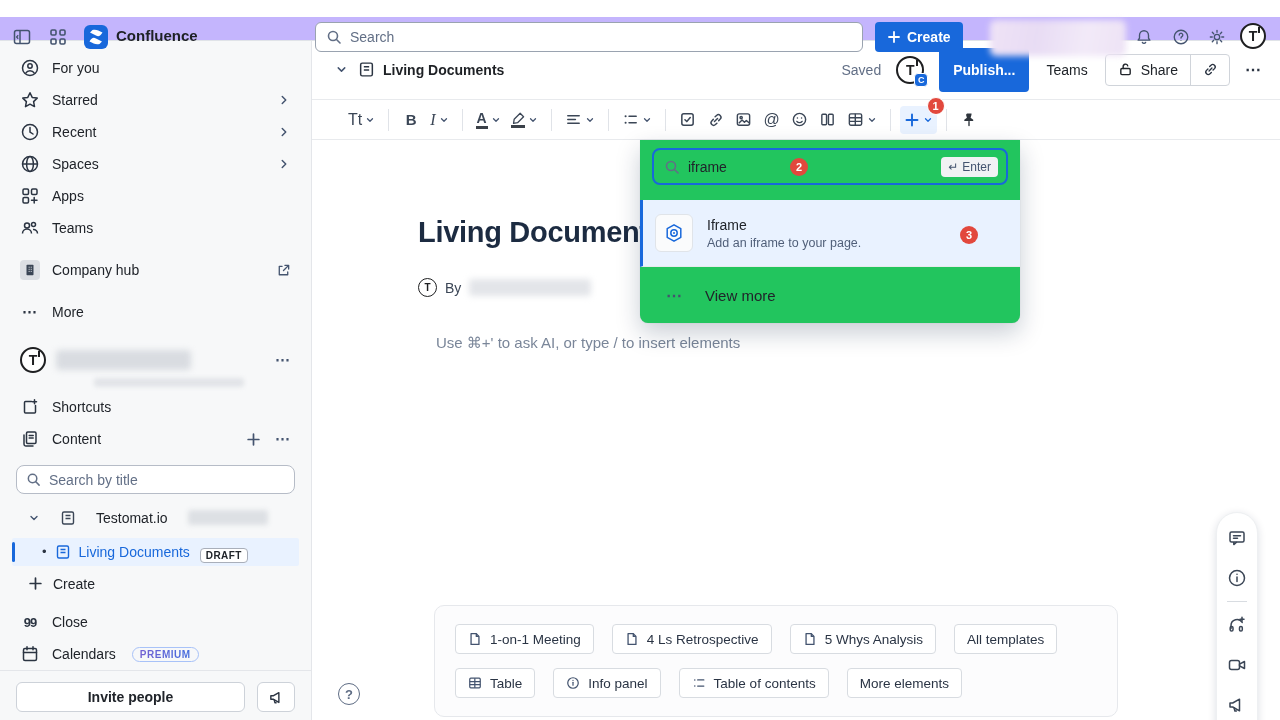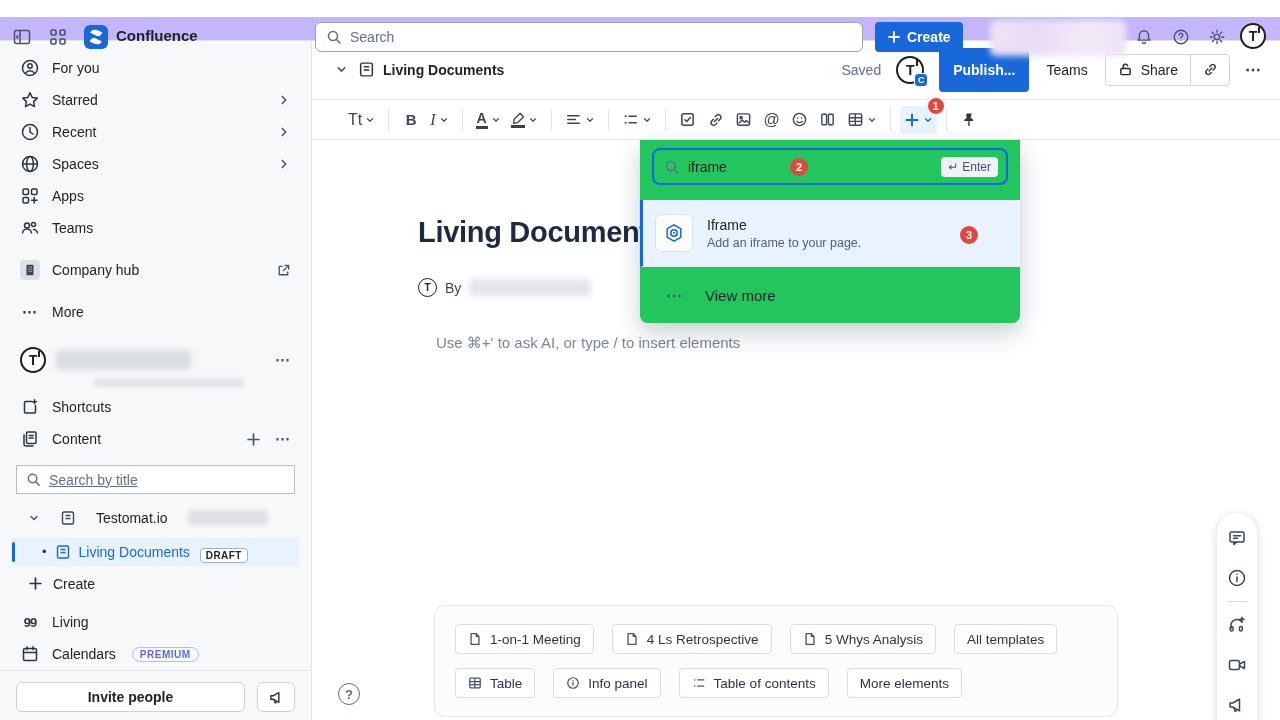--- a/index.html
+++ b/index.html
@@ -27,21 +27,21 @@
   .nav-item { display:flex; align-items:center; height:32px; padding:0 8px; border-radius:6px; gap:12px; font-size:14px; color:#20242A; cursor:pointer; }
   .nav-item .nicon { width:20px; display:flex; justify-content:center; color:#2B3442; }
   .nav-item .chev { margin-left:auto; color:#44546F; }
   .nav-item .ext { margin-left:auto; color:#44546F; }
   .spacer8 { height:10px; }
   .chip { width:20px; height:20px; background:#DCDFE4; border-radius:4px; display:flex; align-items:center; justify-content:center; }
   .dots { font-size:15px; font-weight:700; color:#44546F; letter-spacing:1px; }
   .space-head { display:flex; align-items:center; gap:10px; padding:0 8px; height:34px; margin:16px 12px 0 12px; }
   .blur-name { width:135px; height:20px; border-radius:4px; background:#D9DCE1; filter:blur(3px); }
   .blur-line { width:150px; height:10px; border-radius:3px; background:#E2E4E8; filter:blur(2px); margin:2px 0 4px 94px; }
-  .side-search { margin:10px 16px 4px 16px; height:30px; background:#fff; border:1px solid #B6BCC7; border-radius:0; display:flex; align-items:center; gap:8px; padding:0 9px; color:#626F86;text-decoration:underline; }
+  .side-search { margin:10px 16px 4px 16px; height:30px; background:#fff; border:1px solid #B6BCC7; border-radius:8px; display:flex; align-items:center; gap:8px; padding:0 9px; color:#626F86; }
   .side-search input { border:none; outline:none; flex:1; font-size:14px; font-family:inherit; background:transparent; color:#20242A; }
   .side-search input::placeholder { color:#626F86; }
   .tree { padding:6px 12px 0 12px; }
   .tree-row { display:flex; align-items:center; height:28px; font-size:14px; gap:8px; cursor:pointer; }
   .tree-space { padding-left:16px; color:#20242A;gap:20px; }
   .tree-page { position:relative; background:#E9F2FF; color:#1868DB; padding-left:30px; border-radius:2px; }
   .tree-page .bar { position:absolute; left:0; top:4px; bottom:4px; width:3px; background:#1868DB; border-radius:2px; }
   .tree-page .bullet { color:#2B3442; font-size:13px; }
   .draft-badge { margin-left:2px; border:1px solid #A9AFBA; border-radius:4px; background:#fff; padding:1px 5px; font-size:10px; font-weight:700; letter-spacing:.4px; color:#20242A;margin-top:8px; }
   .blur-sm { width:80px; height:15px; border-radius:3px; background:#DDE0E4; filter:blur(2.5px); }
@@ -380,21 +380,21 @@
         </svg>
       </span>
     <span>Create</span>
   </div>
 
   <div class="nav" style="padding-top:8px">
     <div class="nav-item">
       <span class="nicon">
           <span class="quote99">99</span>
         </span>
-      <span>Living</span>
+      <span>Close</span>
     </div>
     <div class="nav-item">
       <span class="nicon">
           <svg width="18" height="18" viewBox="0 0 18 18" fill="none" stroke="currentColor" stroke-width="1.5" stroke-linecap="round">
             <rect x="2.5" y="3.5" width="13" height="12" rx="1.5"></rect>
             <path d="M2.5 7.5h13M6 1.8v3M12 1.8v3"></path>
           </svg>
         </span>
       <span>Calendars</span>
       <span class="premium">PREMIUM</span>

